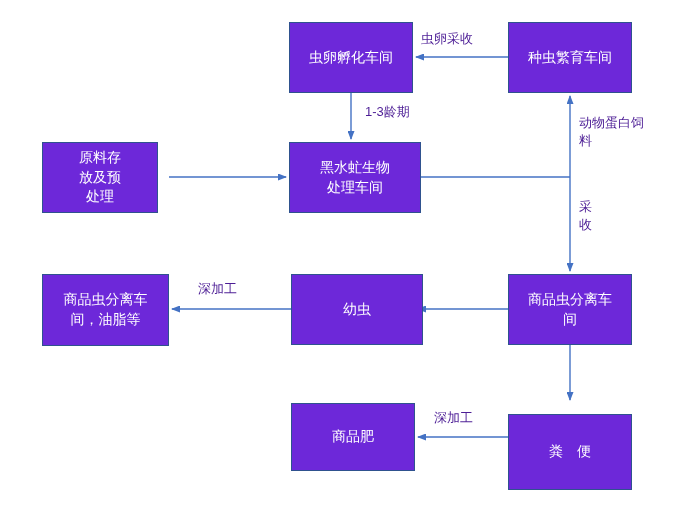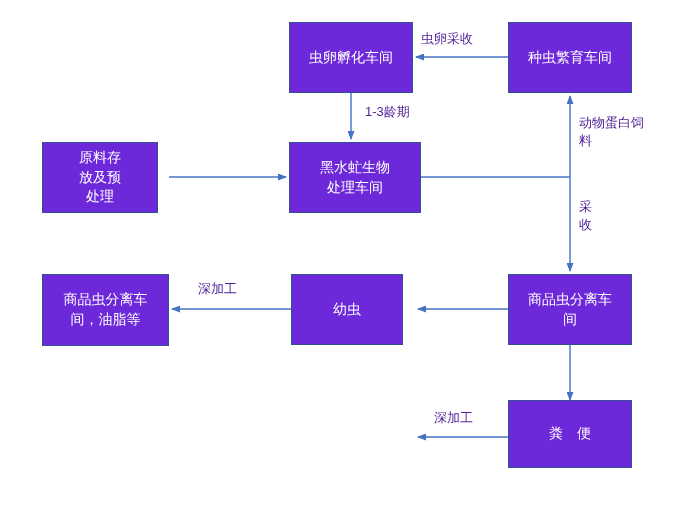--- a/index.html
+++ b/index.html
@@ -45,24 +45,24 @@
   }
   .edge-label.wrap {
     white-space: normal;
   }
   
   .n-egg-hatch   { left: 289px; top: 22px;  width: 124px; height: 71px; padding: 0 14px; }
   .n-breeding    { left: 508px; top: 22px;  width: 124px; height: 71px; padding: 8px 14px; }
   .n-raw         { left: 42px;  top: 142px; width: 116px; height: 71px; padding: 0 32px; }
   .n-bsf         { left: 289px; top: 142px; width: 132px; height: 71px; padding: 0 30px; }
   .n-feed        { left: 42px;  top: 274px; width: 127px; height: 72px; padding: 0 16px; }
-  .n-larvae      { left: 291px; top: 274px; width: 112px; height: 71px; padding: 0 14px; }
+  .n-larvae      { left: 291px; top: 274px; width: 132px; height: 71px; padding: 0 14px; }
   .n-separation  { left: 508px; top: 274px; width: 124px; height: 71px; padding: 0 14px; }
   .n-fertilizer  { left: 291px; top: 403px; width: 124px; height: 68px; padding: 0 14px; }
-  .n-feces       { left: 508px; top: 400px; width: 124px; height: 68px; padding: 0 14px; }
+  .n-feces       { left: 508px; top: 414px; width: 124px; height: 76px; padding: 0 14px; }
   
   .l-egg-collection  { left: 421px; top: 30px; }
   .l-instar          { left: 365px; top: 103px; }
   .l-feeding-system  { left: 196px; top: 148px; }
   .l-continue        { left: 579px; top: 114px; width: 72px; }
   .l-harvest         { left: 579px; top: 198px; width: 18px; }
   .l-deep-left       { left: 198px; top: 280px; }
   .l-deep-bottom     { left: 434px; top: 409px; }
 </style>
 </head>
@@ -90,20 +90,21 @@
     </g>
   </svg>
 
   <div class="node n-egg-hatch">虫卵孵化车间</div>
   <div class="node n-breeding">种虫繁育车间</div>
   <div class="node n-raw">原料存放及预处理</div>
   <div class="node n-bsf">黑水虻生物处理车间</div>
   <div class="node n-feed">商品虫分离车间，油脂等</div>
   <div class="node n-larvae">幼虫</div>
   <div class="node n-separation">商品虫分离车间</div>
+  <div class="node n-fertilizer">商品肥</div>
   <div class="node n-feces">粪　便</div>
 
   <div class="edge-label l-egg-collection">虫卵采收</div>
   <div class="edge-label l-instar">1-3龄期</div>
   <div class="edge-label wrap l-continue">动物蛋白饲料</div>
   <div class="edge-label wrap l-harvest">采收</div>
   <div class="edge-label l-deep-left">深加工</div>
   <div class="edge-label l-deep-bottom">深加工</div>
 
 </div>

